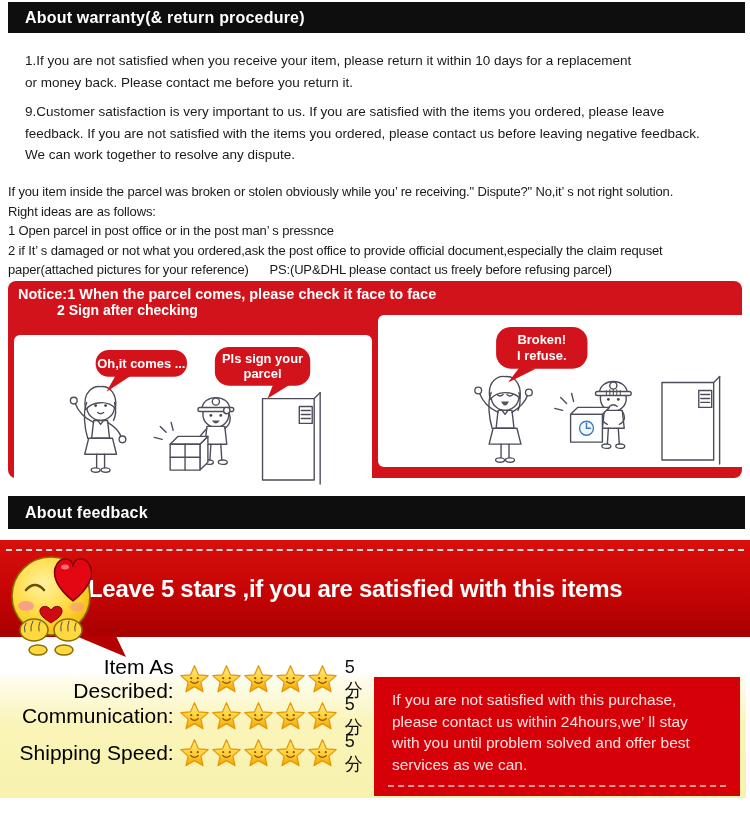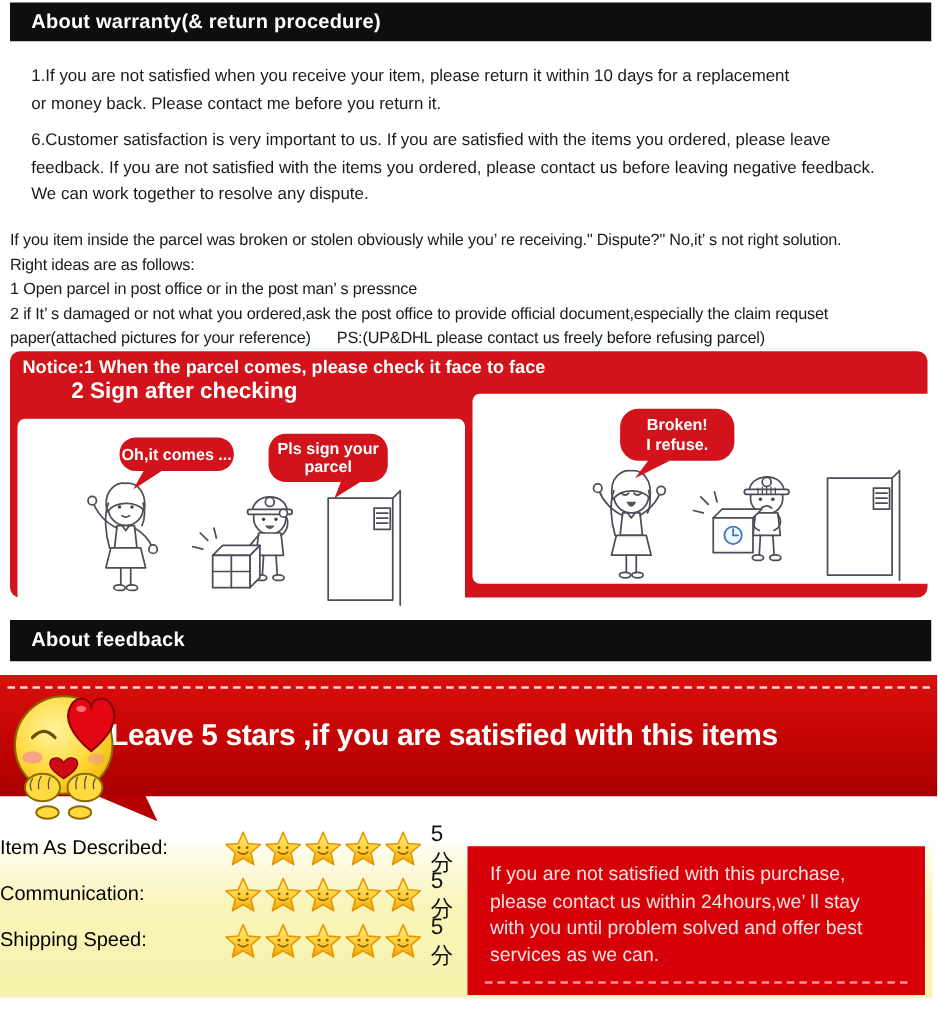--- a/index.html
+++ b/index.html
@@ -15,21 +15,21 @@
   .para{position:absolute;white-space:pre-wrap;font-size:13.5px;line-height:21.5px;color:#1a1a1a;}
   #para1{left:25px;top:50px;width:705px;}
   #para2{left:25px;top:101px;width:705px;}
   #para3{left:8px;top:182px;width:742px;font-size:13px;line-height:19.5px;letter-spacing:-0.15px;}
 
   
   #notice{position:absolute;left:8px;top:281px;width:734px;height:197px;background:#d2131b;
           border-radius:8px;}
   #notice .ntext{position:absolute;left:10px;top:5px;color:#fff;font-weight:bold;font-size:14.5px;
                  line-height:16px;white-space:pre;}
-  #notice .ntext2{position:absolute;left:49px;top:21px;color:#fff;font-weight:bold;font-size:18px;}
+  #notice .ntext2{position:absolute;left:49px;top:21px;color:#fff;font-weight:bold;font-size:14px;}
   .panel{position:absolute;top:34px;height:152px;background:#fff;border-radius:6px;overflow:hidden;}
   #panel1{left:6px;width:358px;margin-top:20px;}
   #panel2{left:370px;width:417px;}
   .panel svg{position:absolute;left:0;top:0;width:100%;height:100%;}
 
   
   .ln{fill:none;stroke:#4d4d5a;stroke-width:1.4;stroke-linecap:round;stroke-linejoin:round;}
   .lt{fill:none;stroke:#4d4d5a;stroke-width:1;stroke-linecap:round;}
   .fw{fill:#fff;stroke:#4d4d5a;stroke-width:1.4;stroke-linejoin:round;}
   .bt{fill:#fff;font-family:"Liberation Sans",sans-serif;font-size:13px;font-weight:bold;}
@@ -46,21 +46,21 @@
   .sy{fill:#ffd93e;stroke:#8a6a00;stroke-width:1.5;}
   .se{fill:none;stroke:#6b4e00;stroke-width:2.6;stroke-linecap:round;}
 
   
   #yellow-zone{position:absolute;left:0;top:676px;width:746px;height:122px;
           background:linear-gradient(180deg,#fefdf0 0%,#faf4b8 40%,#f8f2ae 100%);}
 
   
   .rate-row{position:absolute;left:0;width:372px;height:36px;display:flex;align-items:center;z-index:4;}
   #rate-0{top:661px;} #rate-1{top:698px;} #rate-2{top:735px;}
-  .rate-label{width:178px;font-size:16px;color:#000;}
+  .rate-label{width:178px;text-align:right;font-size:21px;color:#000;}
   .stars{display:flex;align-items:center;margin-left:5px;}
   .stars svg{width:31px;height:30px;margin-right:1px;}
   .rate-score{font-size:18px;color:#111;margin-left:6px;}
 
   
   #promise{position:absolute;left:374px;top:657px;width:366px;height:119px;background:#d60008;
            box-sizing:border-box;padding:12px 14px 0 18px;z-index:4;margin-top:20px;}
   #promise .ptext{color:#ffe0e0;font-size:15.5px;line-height:21.5px;white-space:pre-wrap;}
   #promise::after{content:"";position:absolute;left:14px;right:14px;bottom:9px;
            border-top:2px dashed rgba(255,185,185,.8);}
@@ -82,21 +82,21 @@
         <stop offset="0.55" stop-color="#ffd93e"></stop>
         <stop offset="1" stop-color="#f0b400"></stop>
       </radialGradient>
     </defs>
   </svg>
 
   <div class="black-bar" id="bar-warranty">About warranty(&amp; return procedure)</div>
 
   <div class="para" id="para1">1.If you are not satisfied when you receive your item, please return it within 10 days for a replacement
 or money back. Please contact me before you return it.</div>
-  <div class="para" id="para2">6.Customer satisfaction is very important to us. If you are satisfied with the items you ordered, please leave
+  <div class="para" id="para2">9.Customer satisfaction is very important to us. If you are satisfied with the items you ordered, please leave
 feedback. If you are not satisfied with the items you ordered, please contact us before leaving negative feedback.
 We can work together to resolve any dispute.</div>
   <div class="para" id="para3">If you item inside the parcel was broken or stolen obviously while you’ re receiving." Dispute?" No,it’ s not right solution.
 Right ideas are as follows:
 1 Open parcel in post office or in the post man’ s pressnce
 2 if It’ s damaged or not what you ordered,ask the post office to provide official document,especially the claim requset
 paper(attached pictures for your reference)      PS:(UP&amp;DHL please contact us freely before refusing parcel)</div>
 
   <div id="notice">
     <div class="ntext">Notice:1 When the parcel comes, please check it face to face</div>

